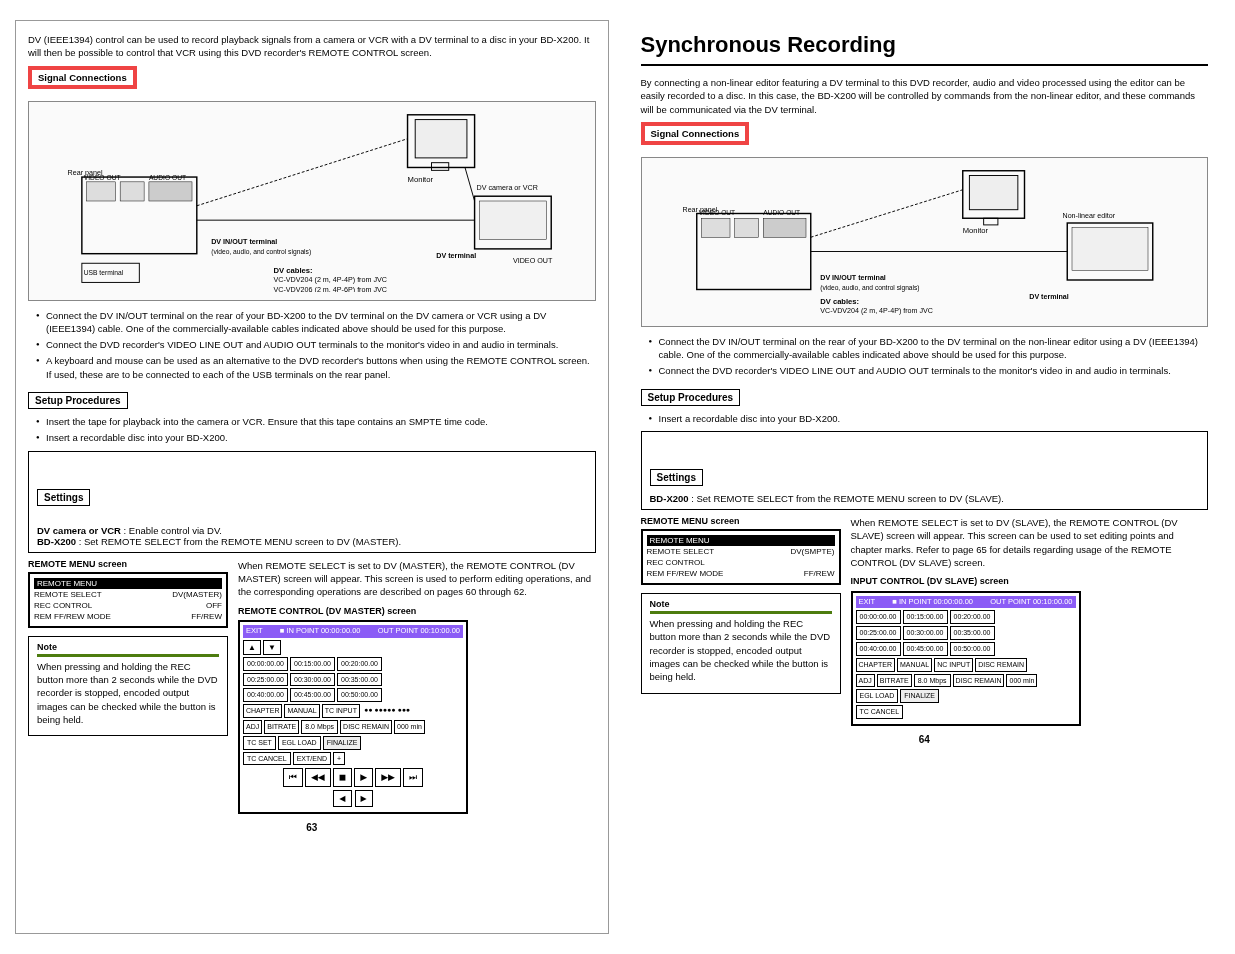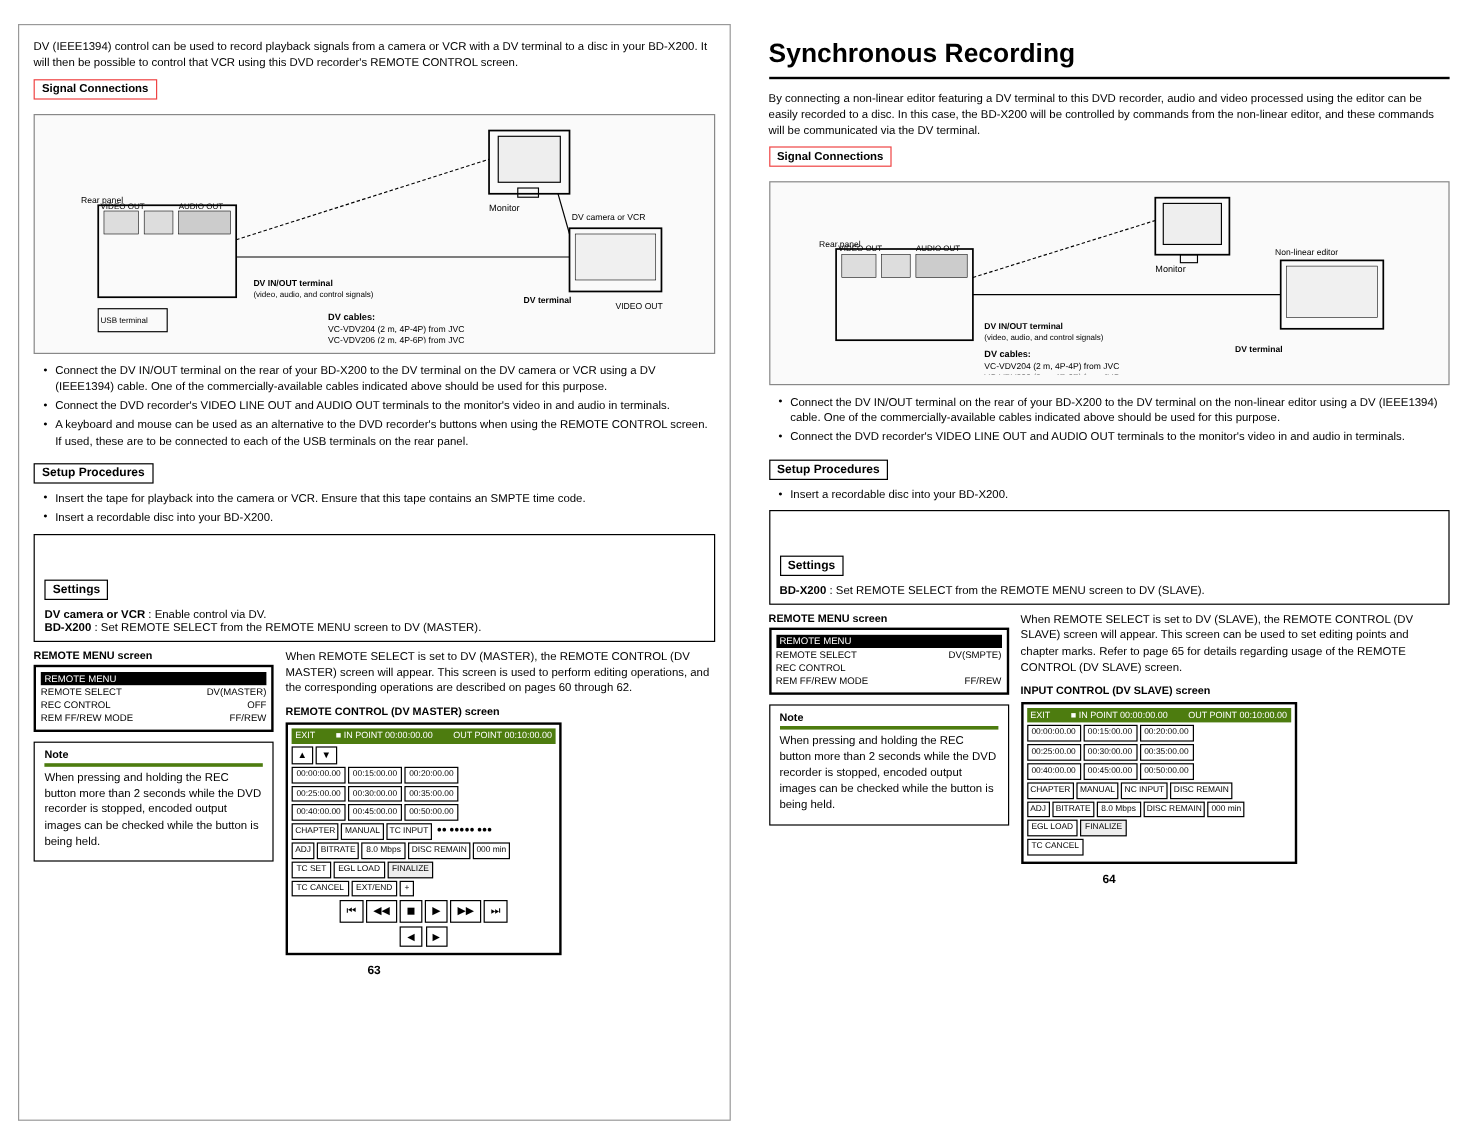--- a/index.html
+++ b/index.html
@@ -86,21 +86,21 @@
       border: 1px solid #888;
       padding: 8px;
       margin: 8px 0;
       background: #fafafa;
       position: relative;
       height: 170px;
     }
     .signal-connections-label {
       font-size: 9.5px;
       font-weight: bold;
-      border: 1px solid #ef4444;
+      border: 4px solid #ef4444;
       padding: 2px 6px;
       display: inline-block;
       margin-bottom: 4px;
     }
     .settings-box {
       border: 1px solid #000;
       padding: 5px 8px;
       margin: 6px 0;
     }
     .settings-title {
@@ -155,21 +155,21 @@
     }
     .col-left { flex: 0 0 200px; }
     .col-right { flex: 1; font-size: 9px; line-height: 1.4; }
     .remote-control-screen {
       border: 2px solid #000;
       padding: 3px;
       font-size: 7.5px;
       width: 230px;
     }
     .rc-header {
-      background: #4d7c0f;
+      background: #8b5cf6;
       color: #fff;
       padding: 1px 3px;
       font-size: 7.5px;
       display: flex;
       justify-content: space-between;
     }
     .rc-timecode-row {
       display: flex;
       gap: 2px;
       margin: 2px 0;
@@ -270,21 +270,21 @@
     <div style="margin: 5px 0 3px 0;">
       <span class="setup-proc-box">Setup Procedures</span>
     </div>
     <ul class="bullet-list">
       <li>Insert the tape for playback into the camera or VCR. Ensure that this tape contains an SMPTE time code.</li>
       <li>Insert a recordable disc into your BD-X200.</li>
     </ul>
 
     <div class="settings-box">
       <span class="settings-title">Settings</span>
-      <div style="font-size:9.5px; margin-top:3px;">
+      <div style="font-size:9.5px; margin-top:15px;">
         <span class="bold">DV camera or VCR</span><span> :  Enable control via DV.</span>
       </div>
       <div style="font-size:9.5px;">
         <span class="bold">BD-X200</span><span> :  Set REMOTE SELECT from the REMOTE MENU screen to DV (MASTER).</span>
       </div>
     </div>
 
     <div class="two-col-layout">
       <div class="col-left">
         <div style="font-size:9px; font-weight:bold; margin-bottom:3px;">REMOTE MENU screen</div>

